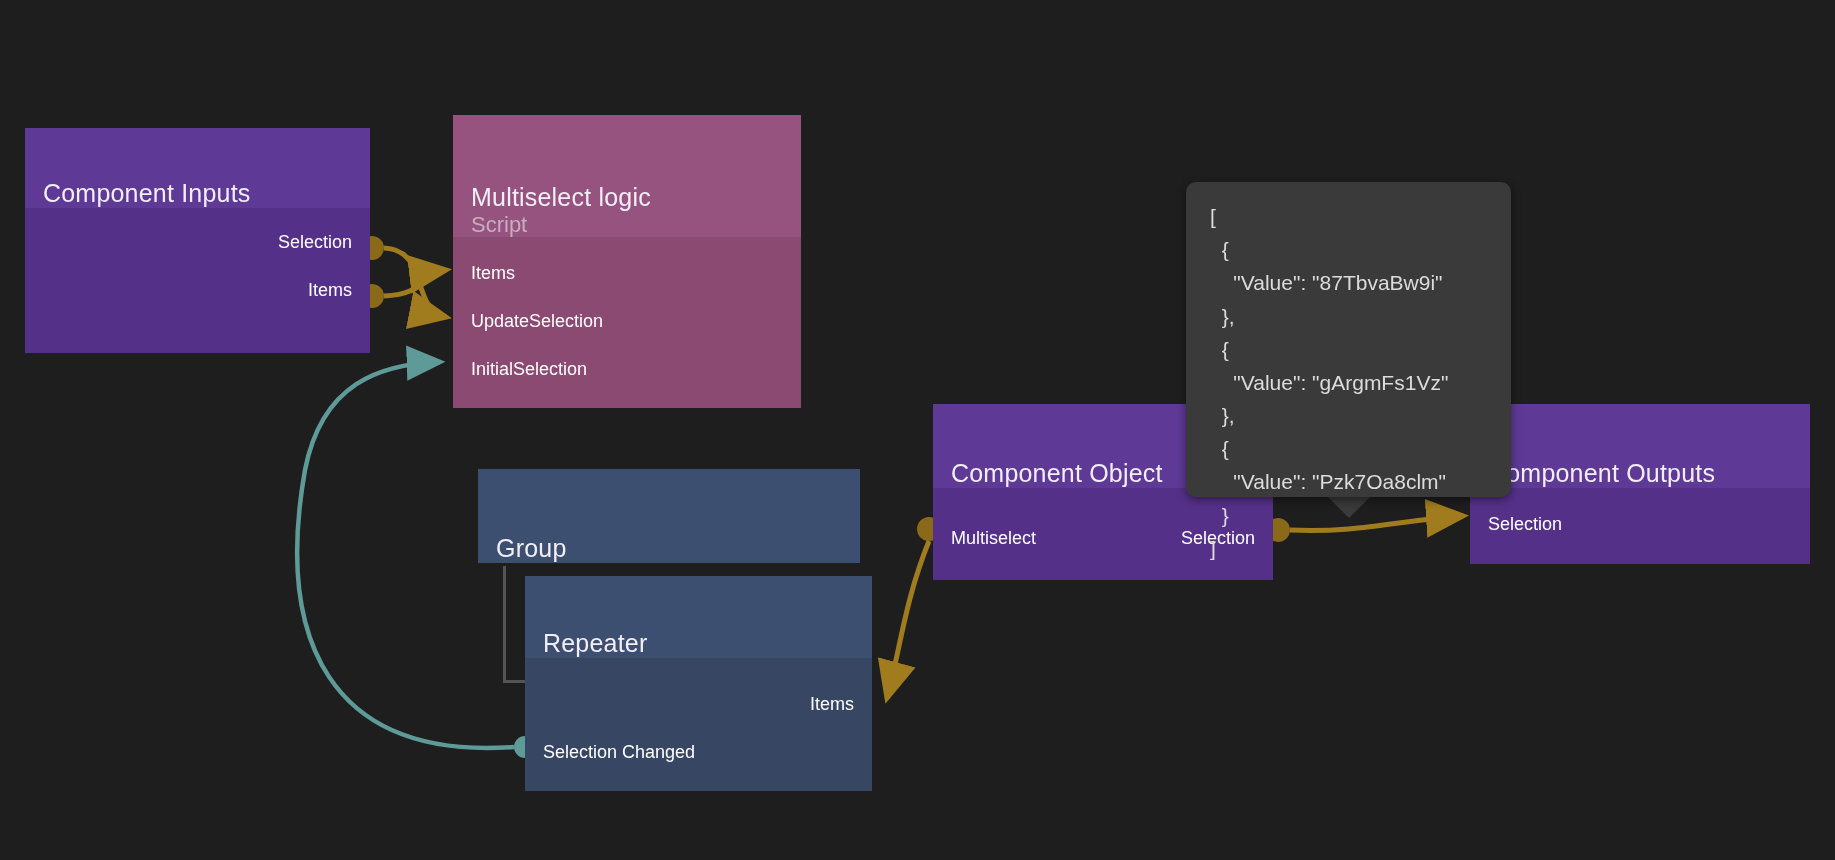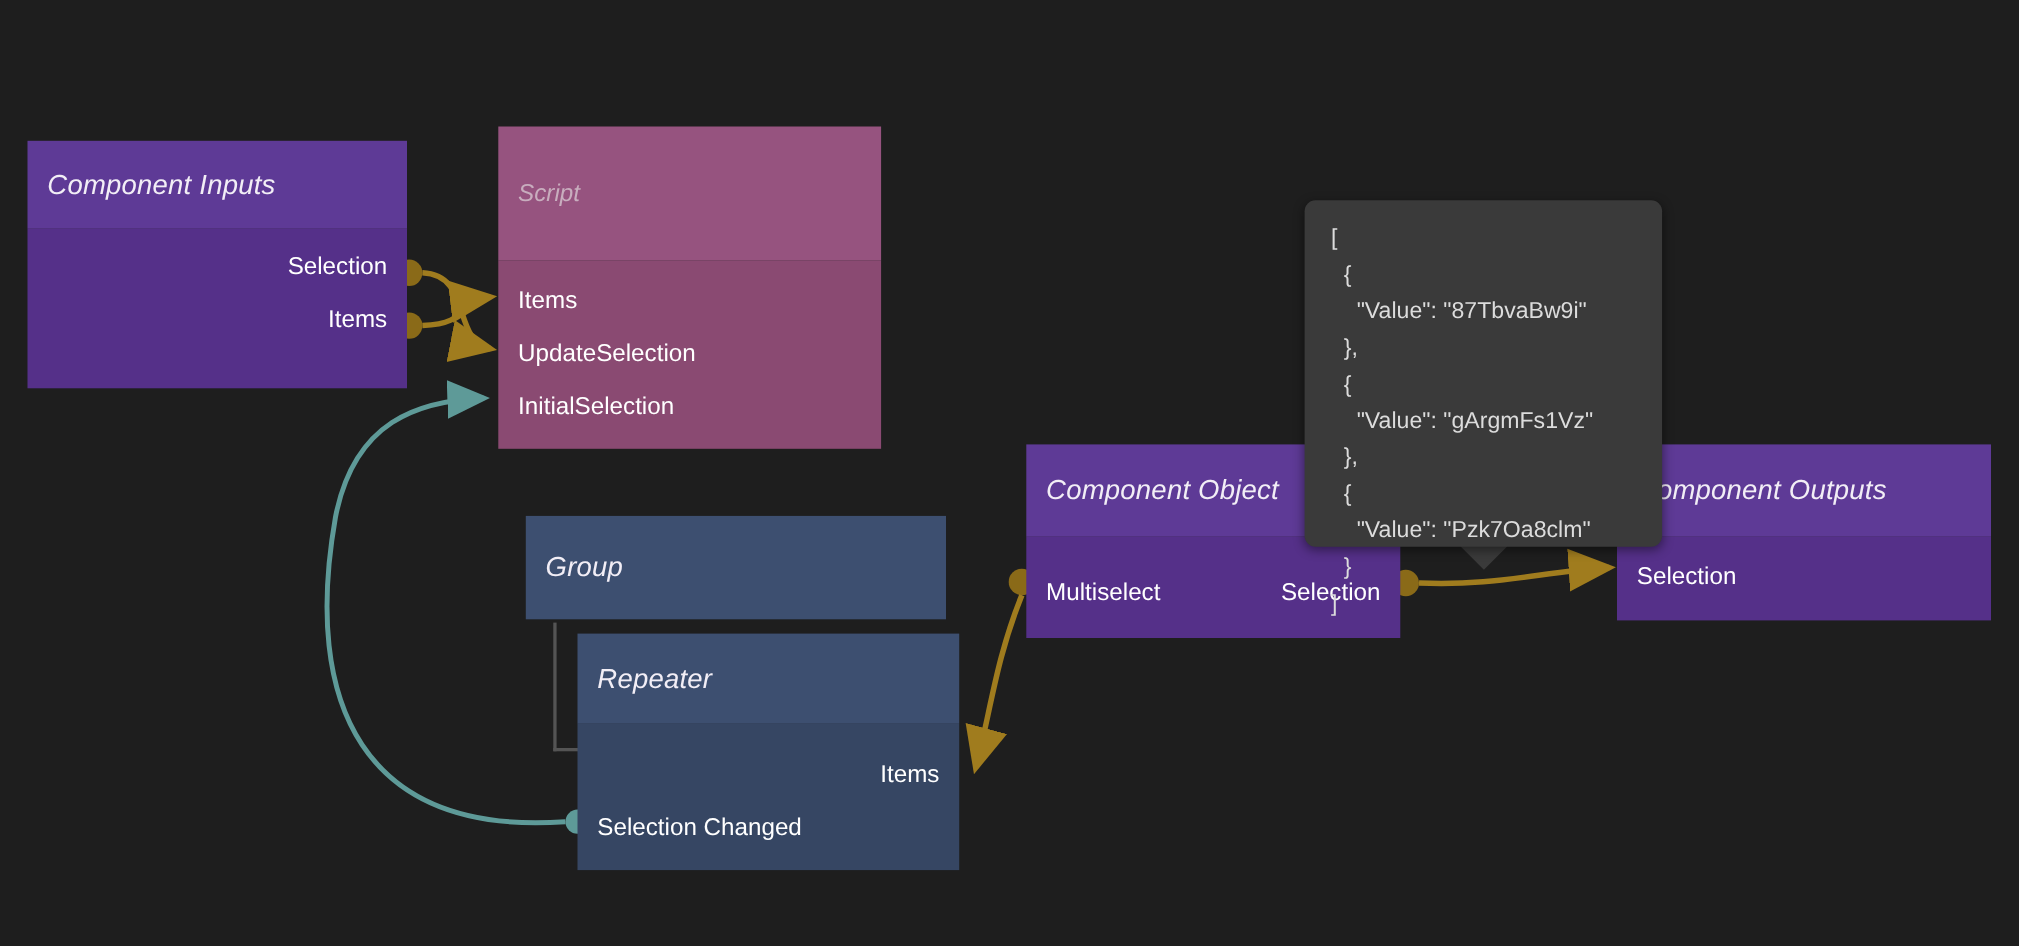--- a/index.html
+++ b/index.html
@@ -8,29 +8,29 @@
     background:#1e1e1e;
     font-family:"Liberation Sans","DejaVu Sans",sans-serif;
     overflow:hidden;
     position:relative;
   }
   #canvas{position:absolute;inset:0;width:1835px;height:860px;}
   svg#wires{position:absolute;left:0;top:0;width:1835px;height:860px;pointer-events:none;z-index:5;}
 
   .node{position:absolute;z-index:10;}
   .node .hdr{
-    display:flex;flex-direction:column;justify-content:center;
-    padding:0 18px;box-sizing:border-box;font-style:italic;
+    display:flex;flex-direction:column;justify-content:flex-end;
+    padding:0 18px;box-sizing:border-box;
   }
   .node .title{color:#f2eef6;font-size:25px;line-height:1.15;letter-spacing:.2px;white-space:nowrap;}
   .node .subtitle{color:#c8adbe;font-size:22px;line-height:1.15;white-space:nowrap;}
   .node .body{box-sizing:border-box;position:relative;}
 
   .port-row{position:relative;height:48px;display:flex;align-items:center;}
-  .port-row .lbl{color:#ffffff;font-size:22px;white-space:nowrap;}
+  .port-row .lbl{color:#ffffff;font-size:18px;white-space:nowrap;}
   .port-row.in .lbl{margin-left:18px;}
   .port-row.out{justify-content:flex-end;}
   .port-row.out .lbl{margin-right:18px;}
   .port-row.both{justify-content:space-between;}
   .port-row.both .lbl{margin-left:18px;}
   .port-row.both .lbl.r{margin-right:18px;margin-left:0;}
 
   
   .n-purple .hdr{background:#5e3a96;}
   .n-purple .body{background:#553089;}
@@ -121,20 +121,21 @@
         <span class="lbl">Selection</span>
       </div>
       <div class="port-row out">
         <span class="lbl">Items</span>
       </div>
     </div>
   </div>
 
   <div class="node n-pink" style="left:453px;top:115px;width:348px;height:293px;">
     <div class="hdr" style="height:122px;">
+      <div class="title">Multiselect logic</div>
       <div class="subtitle">Script</div>
     </div>
     <div class="body" style="height:171px;padding-top:12px;">
       <div class="port-row in">
         <span class="lbl">Items</span>
       </div>
       <div class="port-row in">
         <span class="lbl">UpdateSelection</span>
       </div>
       <div class="port-row in">

